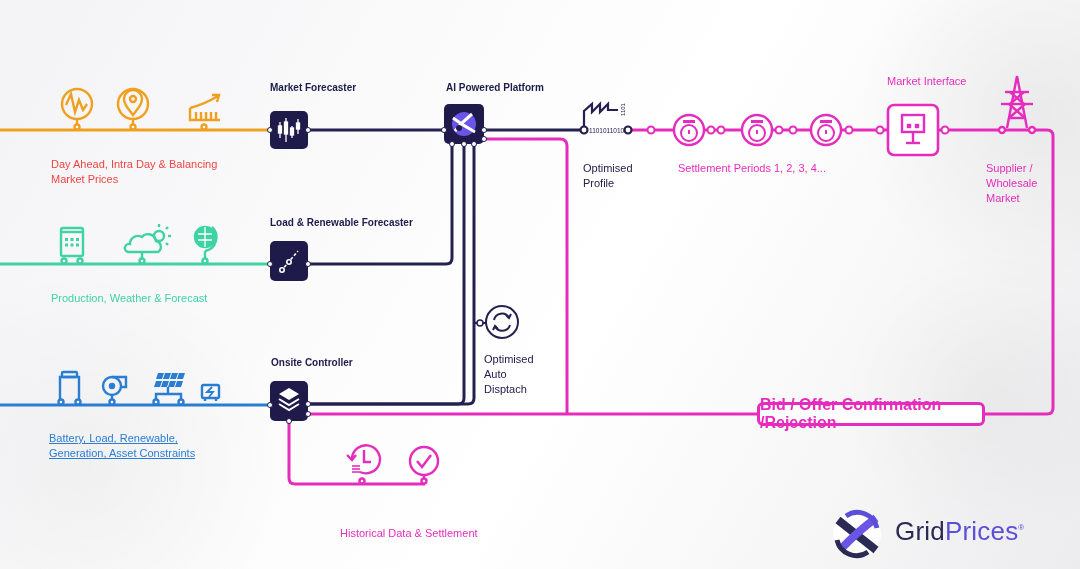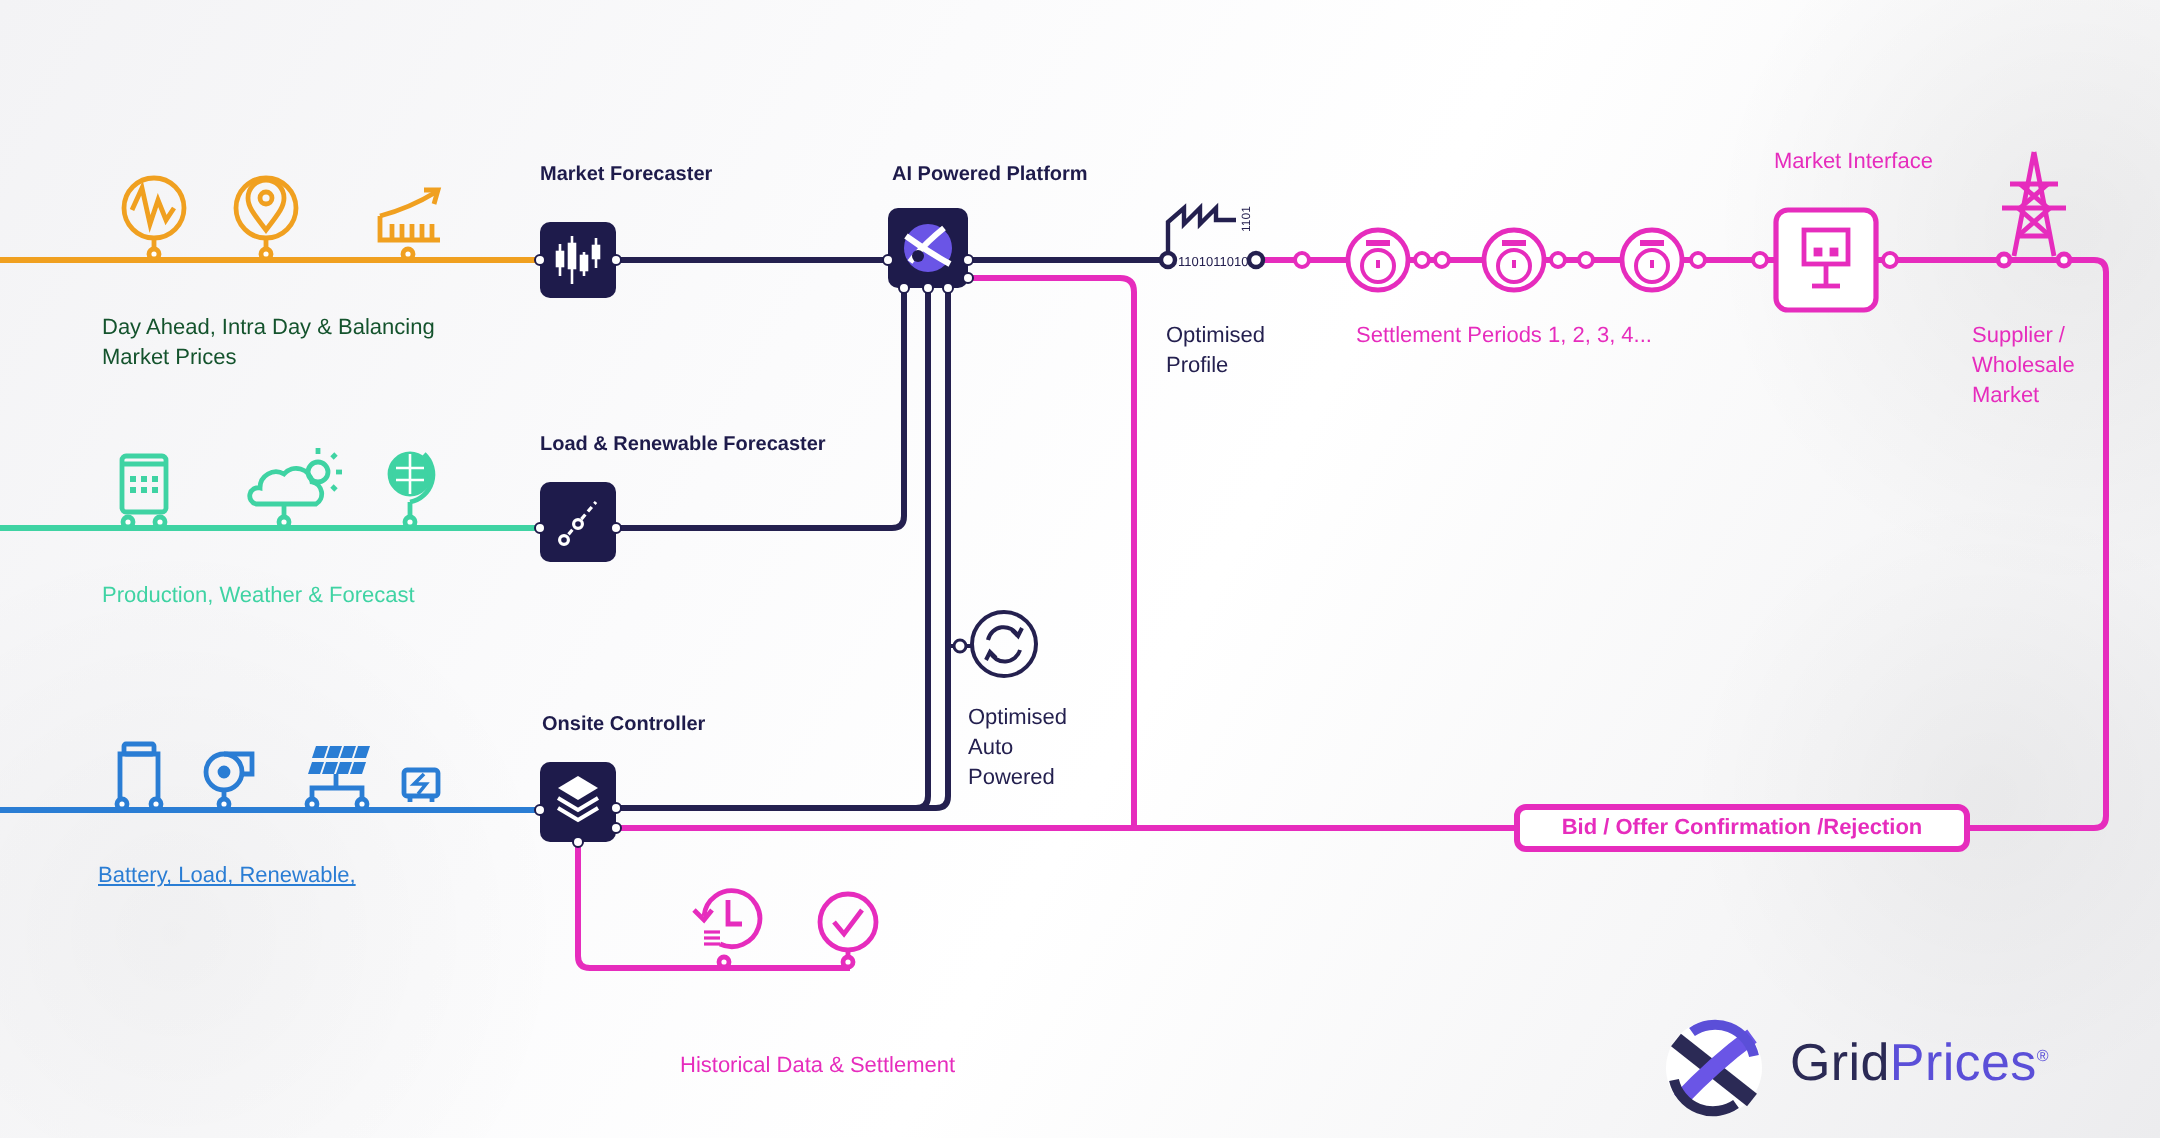--- a/index.html
+++ b/index.html
@@ -7,27 +7,27 @@
     font-family:"Liberation Sans","DejaVu Sans",sans-serif;
     background:linear-gradient(120deg,#f3f3f5 0%,#fbfbfc 35%,#ffffff 55%,#f6f6f7 80%,#ececee 100%);}
   .bg-dots{position:absolute;inset:0;pointer-events:none;
     background:
       radial-gradient(circle at 8% 82%,rgba(0,0,0,0.035) 0,rgba(0,0,0,0) 18%),
       radial-gradient(circle at 96% 20%,rgba(0,0,0,0.05) 0,rgba(0,0,0,0) 16%),
       radial-gradient(circle at 92% 70%,rgba(0,0,0,0.04) 0,rgba(0,0,0,0) 14%);}
   svg.diagram{position:absolute;left:0;top:0;}
   .lbl{position:absolute;font-size:11px;line-height:15px;white-space:nowrap;}
   .node-title{position:absolute;font-size:10px;font-weight:bold;color:#1e1b4b;white-space:nowrap;}
-  .orange{color:#14532d;}
+  .orange{color:#ef4444;}
   .green{color:#3fd3a3;}
   .blue{color:#2a7dd4;}
   .navy{color:#24204f;}
   .pink{color:#e62cbd;}
   .bid-box{position:absolute;left:757px;top:402px;width:228px;height:24px;border:3px solid #e62cbd;border-radius:6px;background:#fff;
-    box-sizing:border-box;display:flex;align-items:center;justify-content:center;font-size:11px;font-weight:bold;color:#e62cbd;}
+    box-sizing:border-box;display:flex;align-items:center;justify-content:center;font-size:16px;font-weight:bold;color:#e62cbd;}
   .logo-text{position:absolute;left:895px;top:516px;font-size:26px;color:#2b2a55;letter-spacing:0.2px;}
   .logo-text .b{color:#5b4fd8;}
   .logo-text sup{font-size:8px;color:#5b4fd8;}
 </style>
 </head>
 <body>
 
 <div class="bg-dots"></div>
 
 <svg class="diagram" width="1080" height="569" viewBox="0 0 1080 569">
@@ -299,20 +299,21 @@
 
 <div class="lbl orange" style="left:51px;top:157px;">
   <div>Day Ahead, Intra Day &amp; Balancing</div>
   <div>Market Prices</div>
 </div>
 <div class="lbl green" style="left:51px;top:291px;">
   <div>Production, Weather &amp; Forecast</div>
 </div>
 <div class="lbl blue" style="left:49px;top:431px;text-decoration:underline;">
   <div>Battery, Load, Renewable,</div>
+  <div>Generation, Asset Constraints</div>
 </div>
 
 <div class="node-title" style="left:270px;top:82px;">Market Forecaster</div>
 <div class="node-title" style="left:446px;top:82px;">AI Powered Platform</div>
 <div class="node-title" style="left:270px;top:217px;">Load &amp; Renewable Forecaster</div>
 <div class="node-title" style="left:271px;top:357px;">Onsite Controller</div>
 
 <div class="lbl navy" style="left:583px;top:161px;">
   <div>Optimised</div>
   <div>Profile</div>
@@ -320,21 +321,21 @@
 <div class="lbl pink" style="left:678px;top:161px;">Settlement Periods 1, 2, 3, 4...</div>
 <div class="lbl pink" style="left:887px;top:74px;">Market Interface</div>
 <div class="lbl pink" style="left:986px;top:161px;">
   <div>Supplier /</div>
   <div>Wholesale</div>
   <div>Market</div>
 </div>
 <div class="lbl navy" style="left:484px;top:352px;">
   <div>Optimised</div>
   <div>Auto</div>
-  <div>Powered</div>
+  <div>Disptach</div>
 </div>
 
 <div class="bid-box">
   <span>Bid / Offer Confirmation /Rejection</span>
 </div>
 
 <div class="lbl pink" style="left:340px;top:509px;margin-top:17px;">Historical Data &amp; Settlement</div>
 
 <div class="logo-text">
   <span>Grid</span><span class="b">Prices</span><sup>®</sup>

